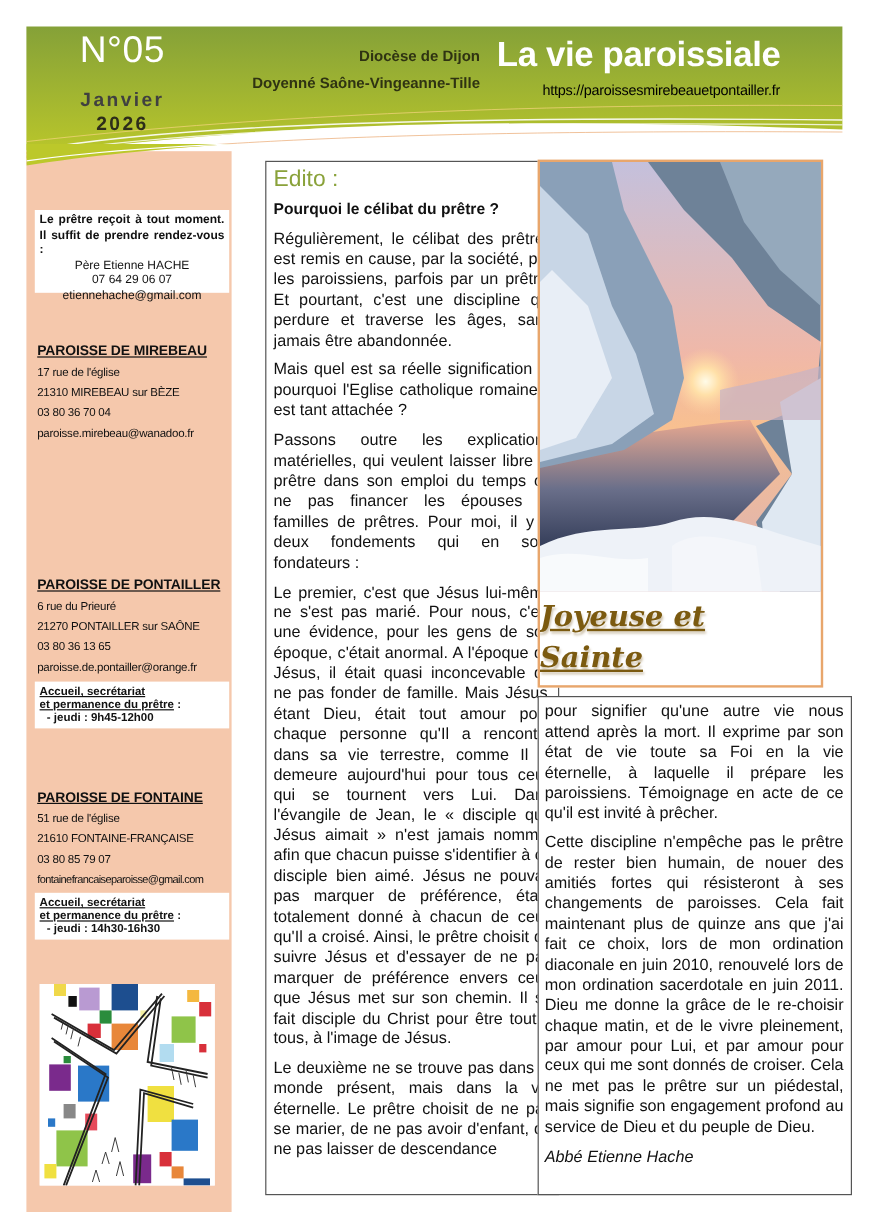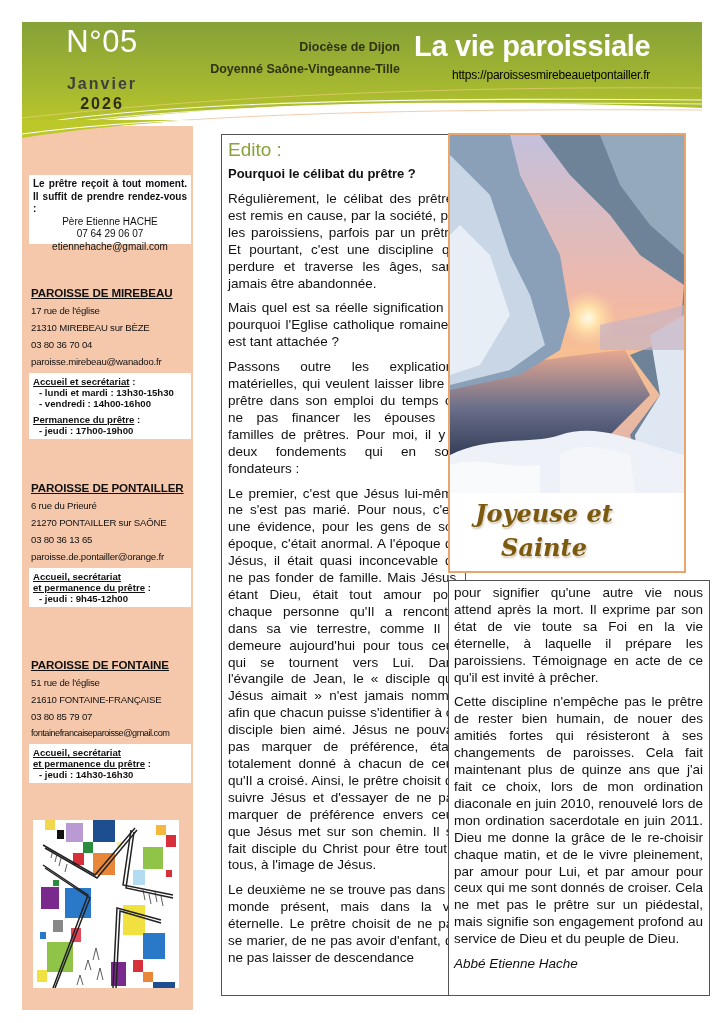--- a/index.html
+++ b/index.html
@@ -39,21 +39,21 @@
 
   
   .edito { position: absolute; left: 199px; top: 134px; width: 245px; height: 862px; border: 1px solid #555; background: #fff; padding: 4px 5px 0 6px; margin-left: 22px; }
   .edito-label { font-size: 19px; color: #8aa23a; margin-bottom: 5px; }
   .edito-question { font-size: 13px; font-weight: bold; margin-bottom: 10px; }
   .edito p { font-size: 13.5px; line-height: 16.9px; text-align: justify; margin-bottom: 8px; }
 
   
   .photo-frame { position: absolute; left: 448px; top: 133px; width: 238px; height: 440px; border: 2px solid #e8a66c; background: #fff; overflow: hidden; }
   .photo { position: absolute; left: 0; top: 0; width: 234px; height: 358px; }
-  .greeting { position: absolute; left: 0; top: 362px; width: 188px; text-align: center; font-family: "DejaVu Serif", serif; font-style: italic; font-weight: bold; color: #7b5a10; font-size: 24px; line-height: 34px; text-shadow: 1px 2px 2px rgba(120,90,30,0.35); }
+  .greeting { position: absolute; left: 0; top: 362px; width: 188px; font-family: "DejaVu Serif", serif; font-style: italic; font-weight: bold; color: #7b5a10; font-size: 24px; line-height: 34px; text-shadow: 1px 2px 2px rgba(120,90,30,0.35); text-decoration: underline; }
 
   .cont { position: absolute; left: 448px; top: 580px; width: 262px; height: 416px; border: 1px solid #555; background: #fff; padding: 4px 6px 0 5px; }
   .cont p { font-size: 13.5px; line-height: 16.9px; text-align: justify; margin-bottom: 8px; }
   .signature { font-size: 13.5px; font-style: italic; margin-top: 0; }
 </style>
 </head>
 <body>
 
 <svg class="header-svg" viewBox="0 0 724 140" preserveAspectRatio="none">
   <defs>
@@ -89,27 +89,20 @@
   <div class="contact-line">07 64 29 06 07</div>
   <div class="contact-line">etiennehache@gmail.com</div>
 </div>
 
 <div class="parish" style="top:286px">
   <div class="parish-title">PAROISSE DE MIREBEAU</div>
   <div class="parish-line">17 rue de l'église</div>
   <div class="parish-line">21310 MIREBEAU sur BÈZE</div>
   <div class="parish-line">03 80 36 70 04</div>
   <div class="parish-line">paroisse.mirebeau@wanadoo.fr</div>
-  <div class="hours-box">
-    <div><span class="ul">Accueil et secrétariat</span> :</div>
-    <div class="indent">- lundi et mardi :  13h30-15h30</div>
-    <div class="indent">- vendredi : 14h00-16h00</div>
-    <div class="gap"><span class="ul">Permanence du prêtre</span> :</div>
-    <div class="indent">- jeudi : 17h00-19h00</div>
-  </div>
 </div>
 
 <div class="parish" style="top:481px">
   <div class="parish-title">PAROISSE DE PONTAILLER</div>
   <div class="parish-line">6 rue du Prieuré</div>
   <div class="parish-line">21270 PONTAILLER sur SAÔNE</div>
   <div class="parish-line">03 80 36 13 65</div>
   <div class="parish-line">paroisse.de.pontailler@orange.fr</div>
   <div class="hours-box">
     <div class="ul">Accueil, secrétariat</div>

